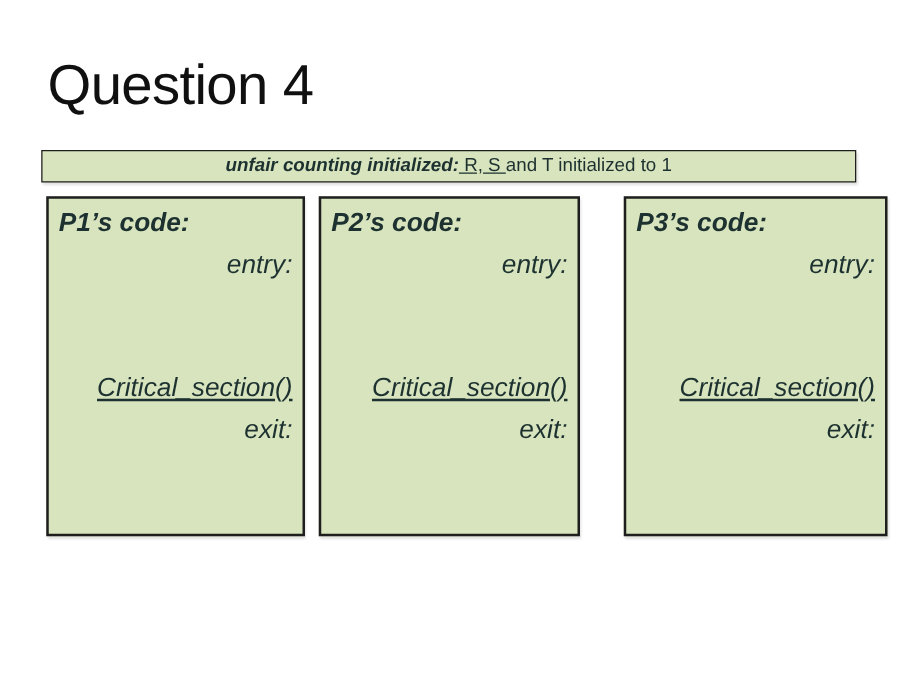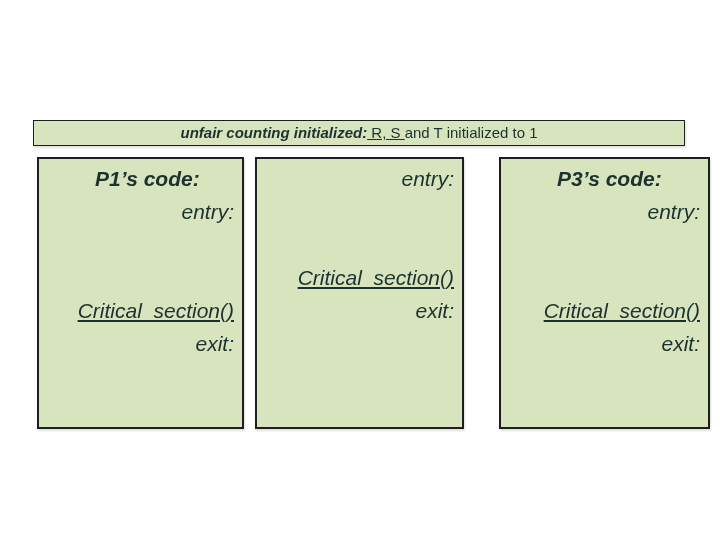--- a/index.html
+++ b/index.html
@@ -55,41 +55,42 @@
     font-style: italic;
     font-size: 21px;
     line-height: 33px;
     color: #1d3130;
   }
   .box-1 { left: 37px;  width: 207px; }
   .box-2 { left: 255px; width: 209px; }
   .box-3 { left: 499px; width: 211px; }
   .box-title {
     font-weight: 700;
-    margin-left: 48px;
   }
   .code-line { font-weight: 400; text-align: right; }
   .gap-top { margin-top: 66px; text-decoration: underline; }
 </style>
 </head>
 <body>
 
 <div class="slide">
 
+  <h1 class="title">Question 4</h1>
 
   <div class="banner"><span class="seg-bold-italic">unfair counting initialized:</span><span class="seg-regular"> R, S </span><span class="seg-bold">and T initialized to 1</span></div>
 
   <div class="code-box box-1">
     <div class="box-title">P1’s code:</div>
     <div class="code-line">entry:</div>
     <div class="code-line gap-top">Critical_section()</div>
     <div class="code-line">exit:</div>
   </div>
 
   <div class="code-box box-2">
+    <div class="box-title">P2’s code:</div>
     <div class="code-line">entry:</div>
     <div class="code-line gap-top">Critical_section()</div>
     <div class="code-line">exit:</div>
   </div>
 
   <div class="code-box box-3">
     <div class="box-title">P3’s code:</div>
     <div class="code-line">entry:</div>
     <div class="code-line gap-top">Critical_section()</div>
     <div class="code-line">exit:</div>

